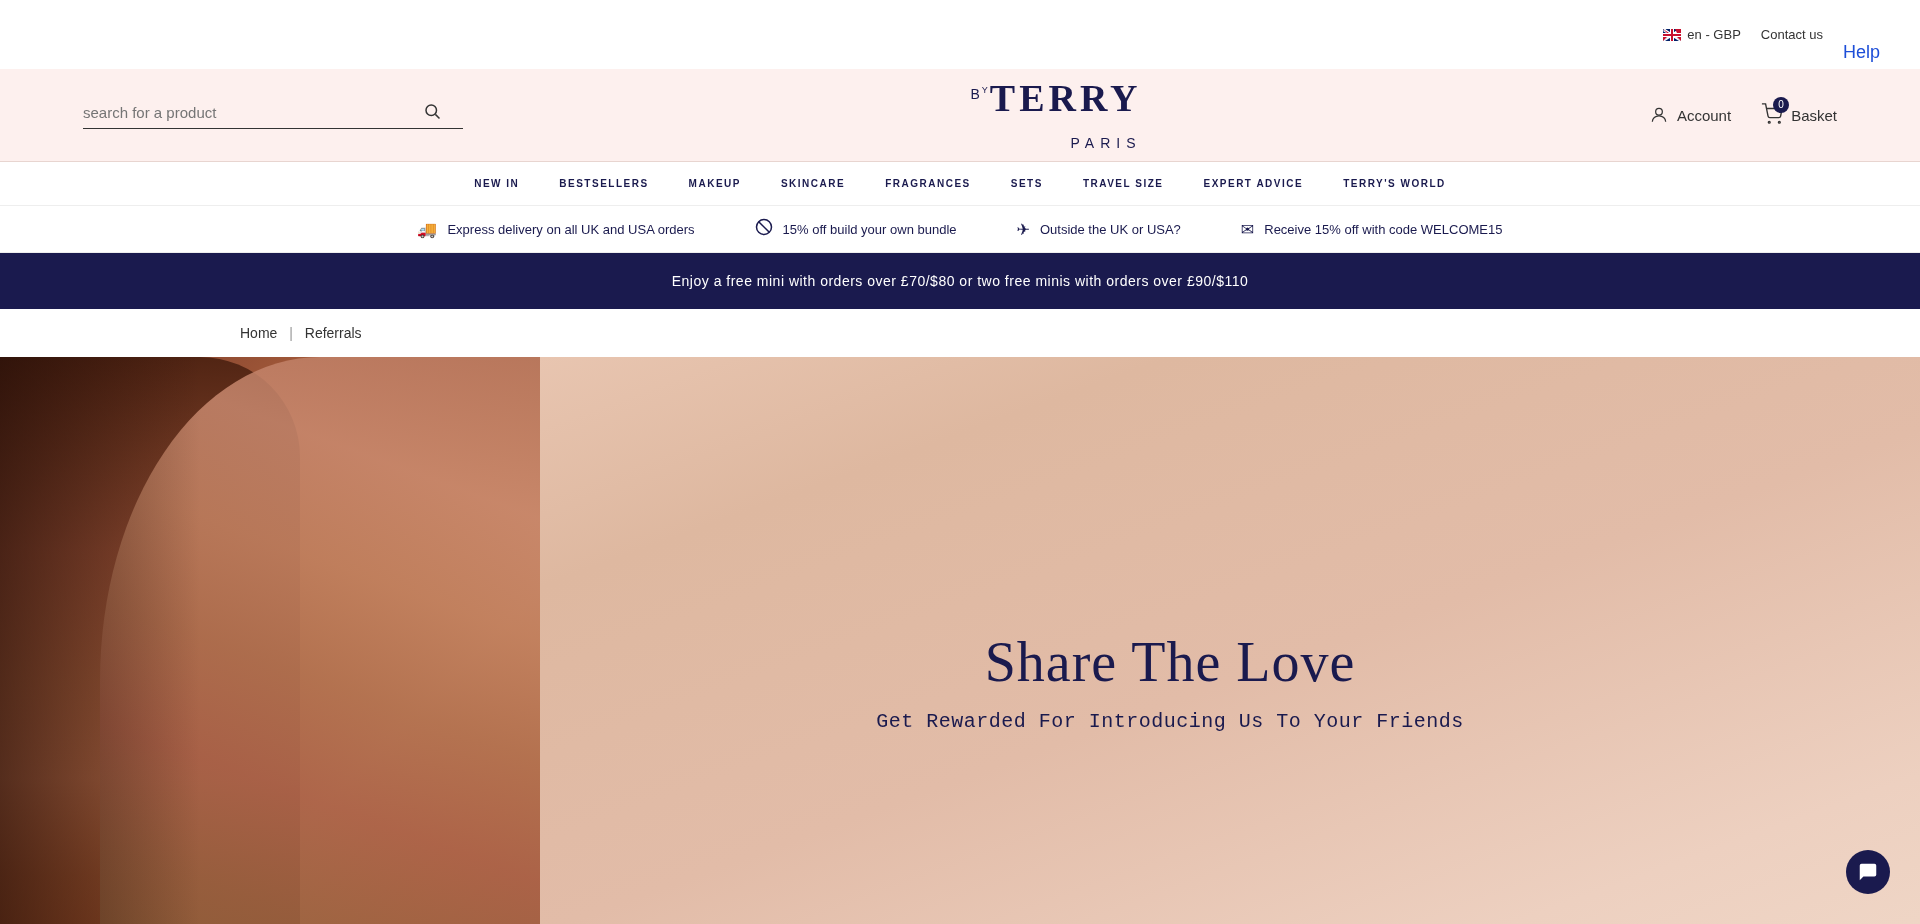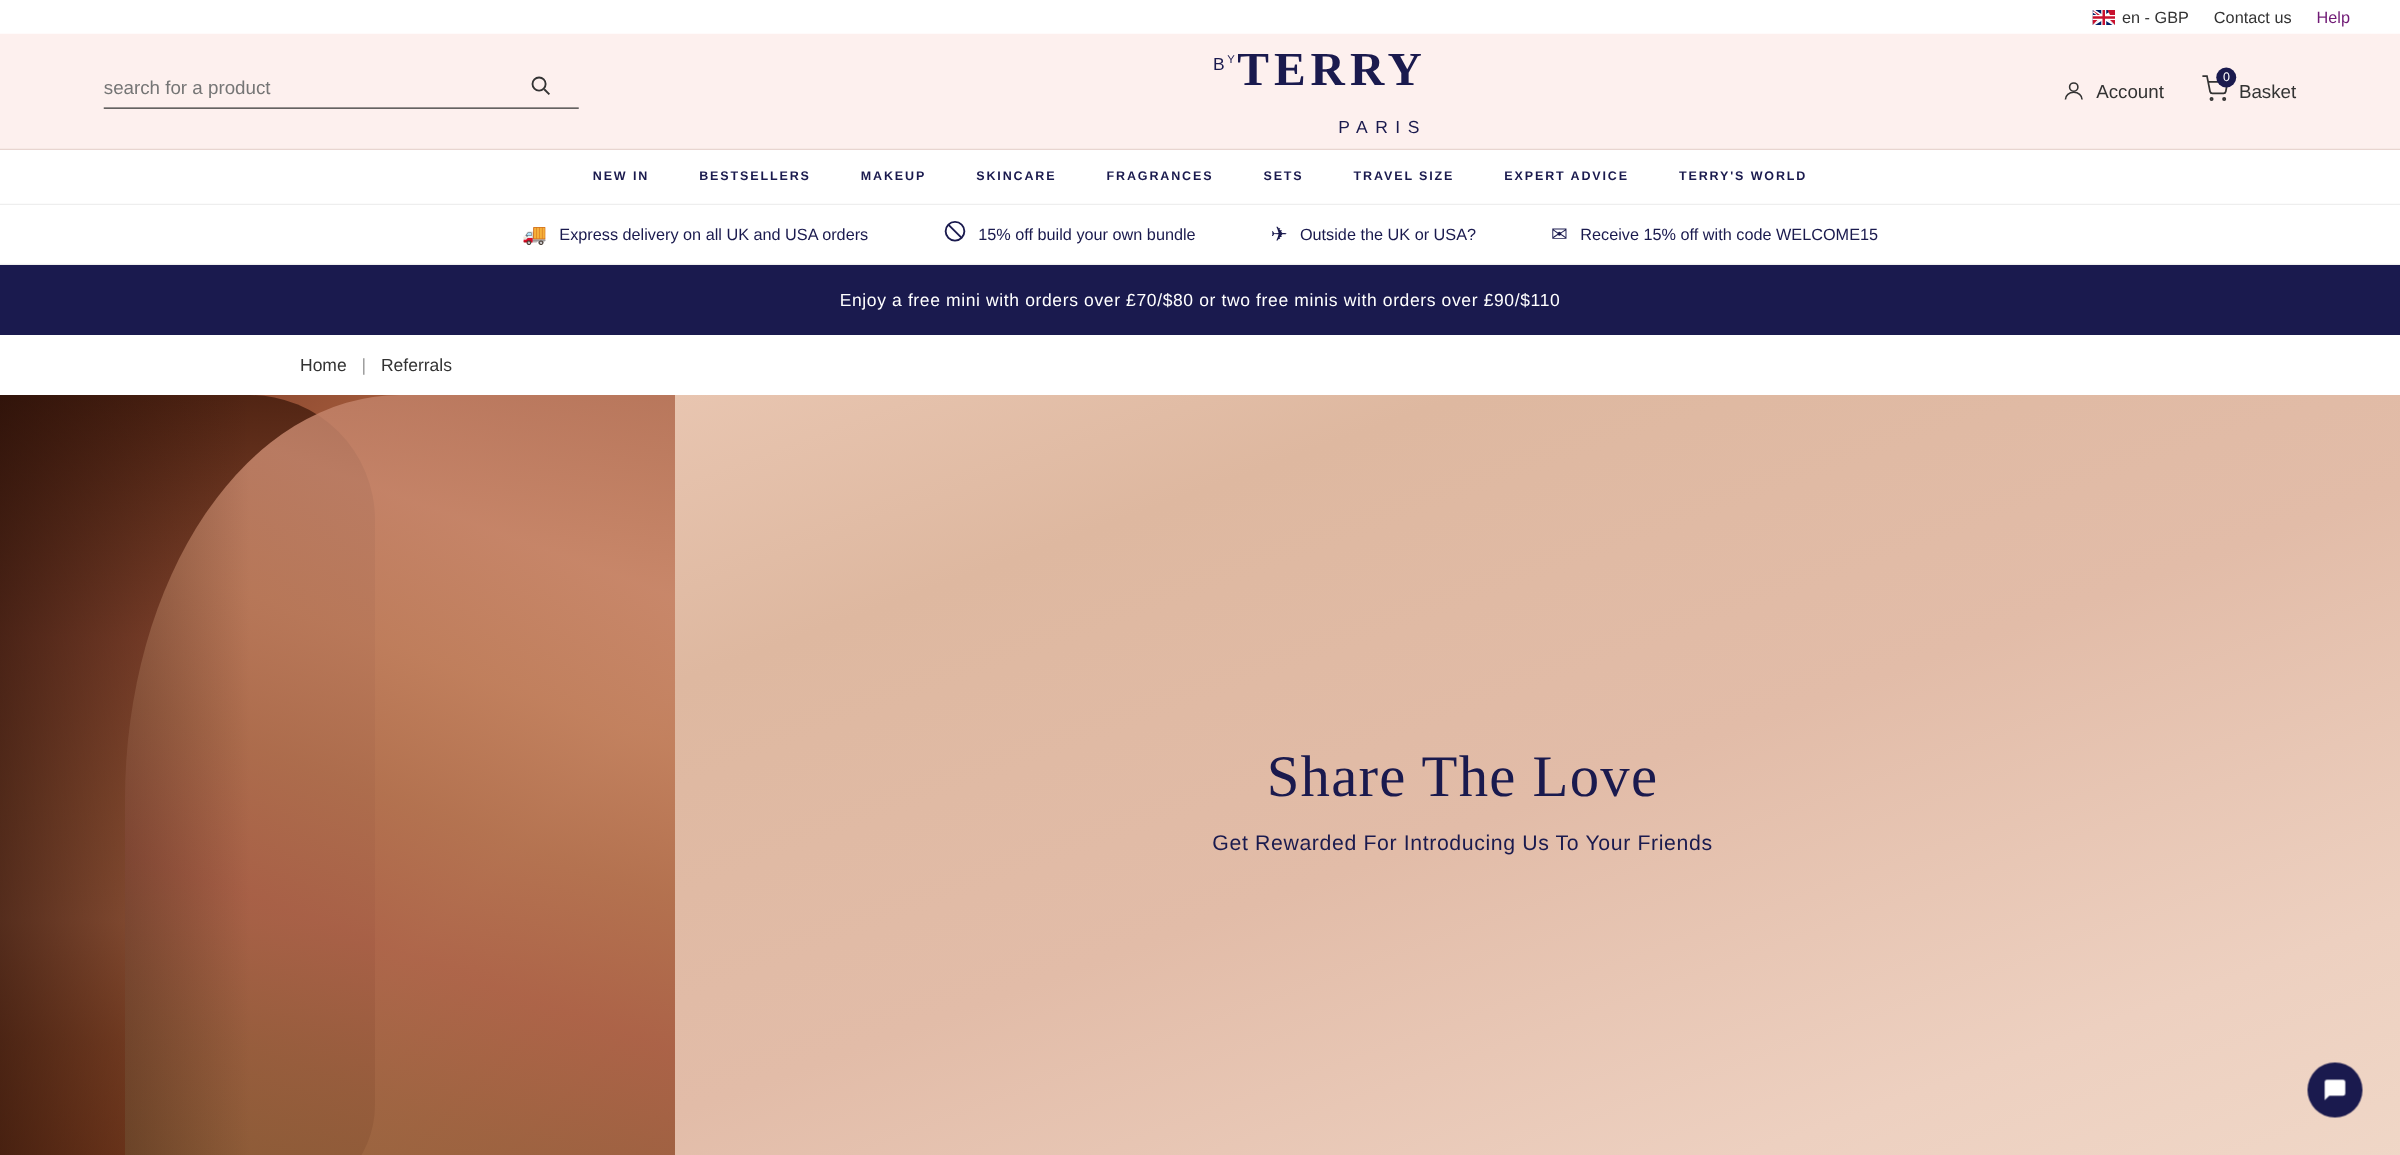--- a/index.html
+++ b/index.html
@@ -177,32 +177,33 @@
     .hero-bg {
       flex: 1;
       background: linear-gradient(160deg, #e8c5b0 0%, #deb8a0 20%, #e2bca8 50%, #edd0c0 80%, #f0d8c8 100%);
       display: flex;
       flex-direction: column;
       justify-content: center;
       align-items: center;
       padding-right: 120px;
     }
     .hero-title {
-      font-size: 47px;
+      font-size: 56px;
       font-weight: 300;
       color: #1a1a4e;
       font-family: Georgia, serif;
       letter-spacing: 1px;
       margin-bottom: 16px;
     }
     .hero-subtitle {
-      font-size: 17px;
+      font-size: 20px;
       color: #1a1a4e;
       font-weight: 400;
       letter-spacing: 0.5px;
+      font-family: Liberation Mono, monospace;
     }
 
     
     .chat-bubble {
       position: fixed;
       bottom: 30px;
       right: 30px;
       width: 44px;
       height: 44px;
       background: #1a1a4e;
@@ -230,21 +231,21 @@
       <polygon points="8,0 10,0 10,12 8,12" fill="#C8102E"></polygon>
       <polygon points="0,5 18,5 18,7 0,7" fill="#C8102E"></polygon>
       <polygon points="0,0 6,4 4,4" fill="#C8102E"></polygon>
       <polygon points="12,0 18,0 18,4 14,4" fill="#C8102E"></polygon>
       <polygon points="0,8 4,8 0,12" fill="#C8102E"></polygon>
       <polygon points="18,8 14,8 18,12" fill="#C8102E"></polygon>
     </svg>
     <span>en - GBP</span>
   </div>
   <span style="cursor:pointer; font-size:13px; color:#333;">Contact us</span>
-  <span style="cursor:pointer; font-size:13px; color:#701a75;">Help</span>
+  <span style="cursor:pointer; font-size:18px; color:#1d4ed8;margin-top:36px;">Help</span>
 </div>
 
 <div class="header">
   <div class="search-container">
     <input class="search-input" type="text" placeholder="search for a product" style="">
     <button class="search-icon-btn">
       <svg width="18" height="18" viewBox="0 0 24 24" fill="none" stroke="#333" stroke-width="2">
         <circle cx="11" cy="11" r="7"></circle>
         <line x1="16.5" y1="16.5" x2="22" y2="22"></line>
       </svg>

